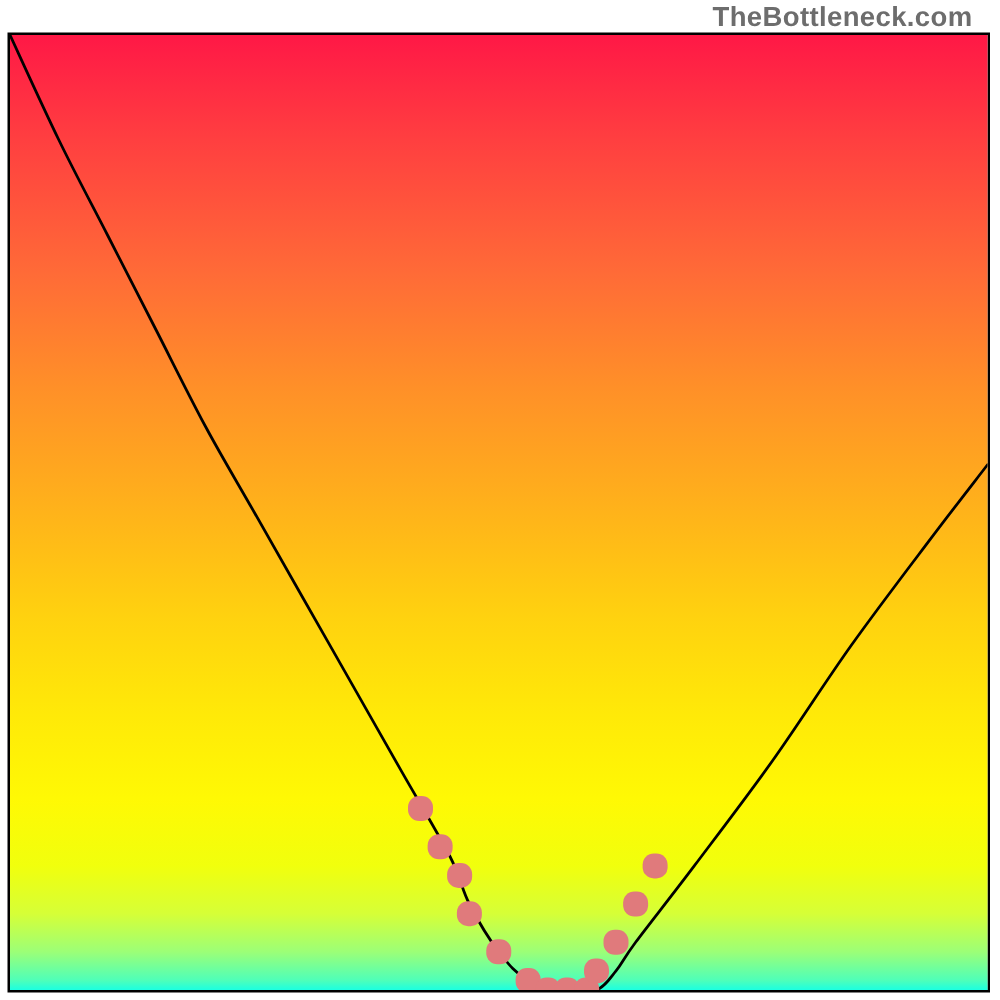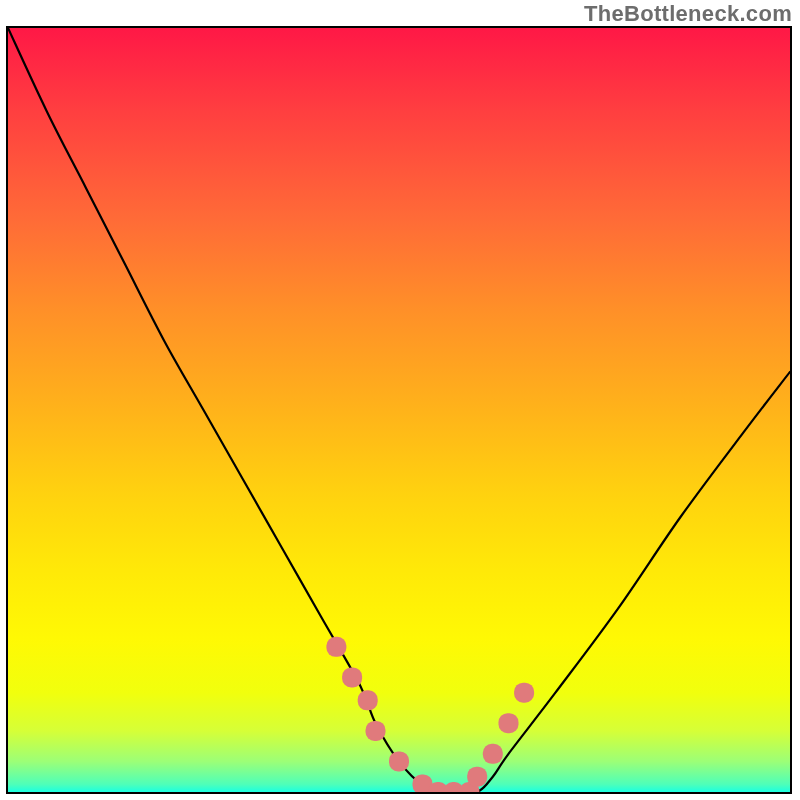--- a/index.html
+++ b/index.html
@@ -46,21 +46,21 @@
   svg.curves {
     position: absolute;
     left: 0;
     top: 0;
     width: 100%;
     height: 100%;
   }
   .watermark {
     position: absolute;
     top: 1px;
-    right: 8px;
+    right: 22px;
     font-size: 22px;
     font-weight: bold;
     color: #6d6d6d;
     letter-spacing: 0.3px;
   }
 </style>
 </head>
 <body>
 
 <div class="watermark">TheBottleneck.com</div>

